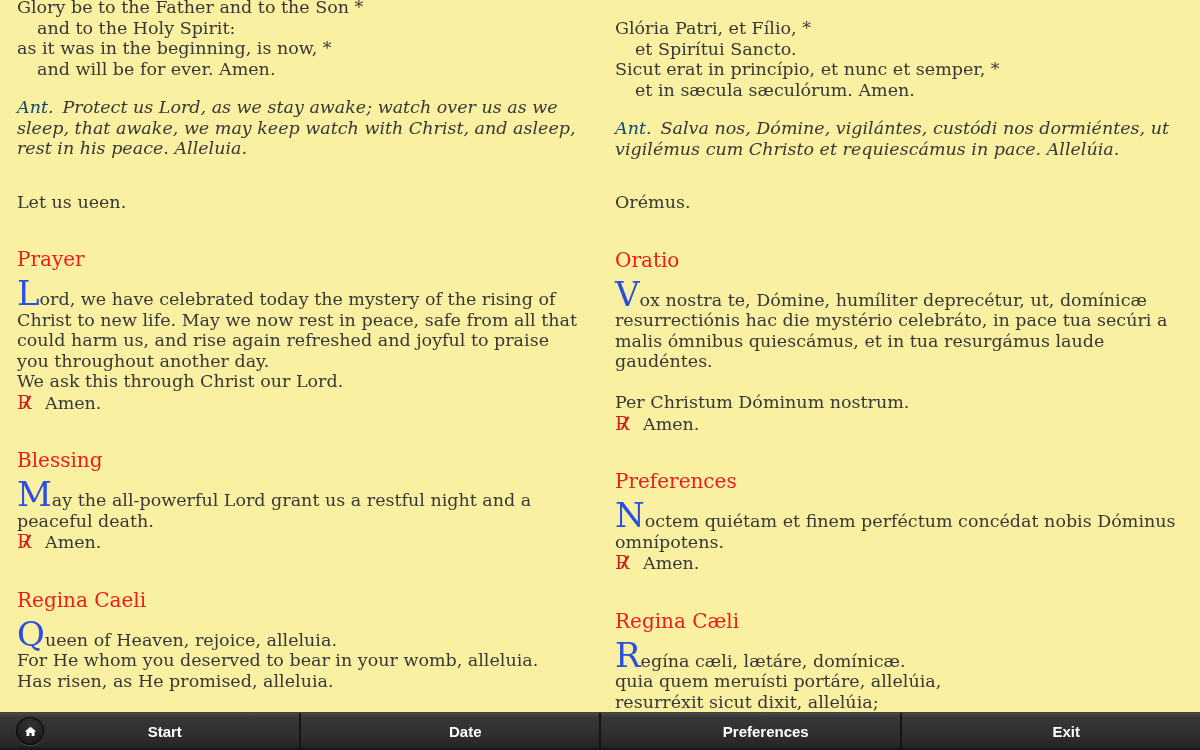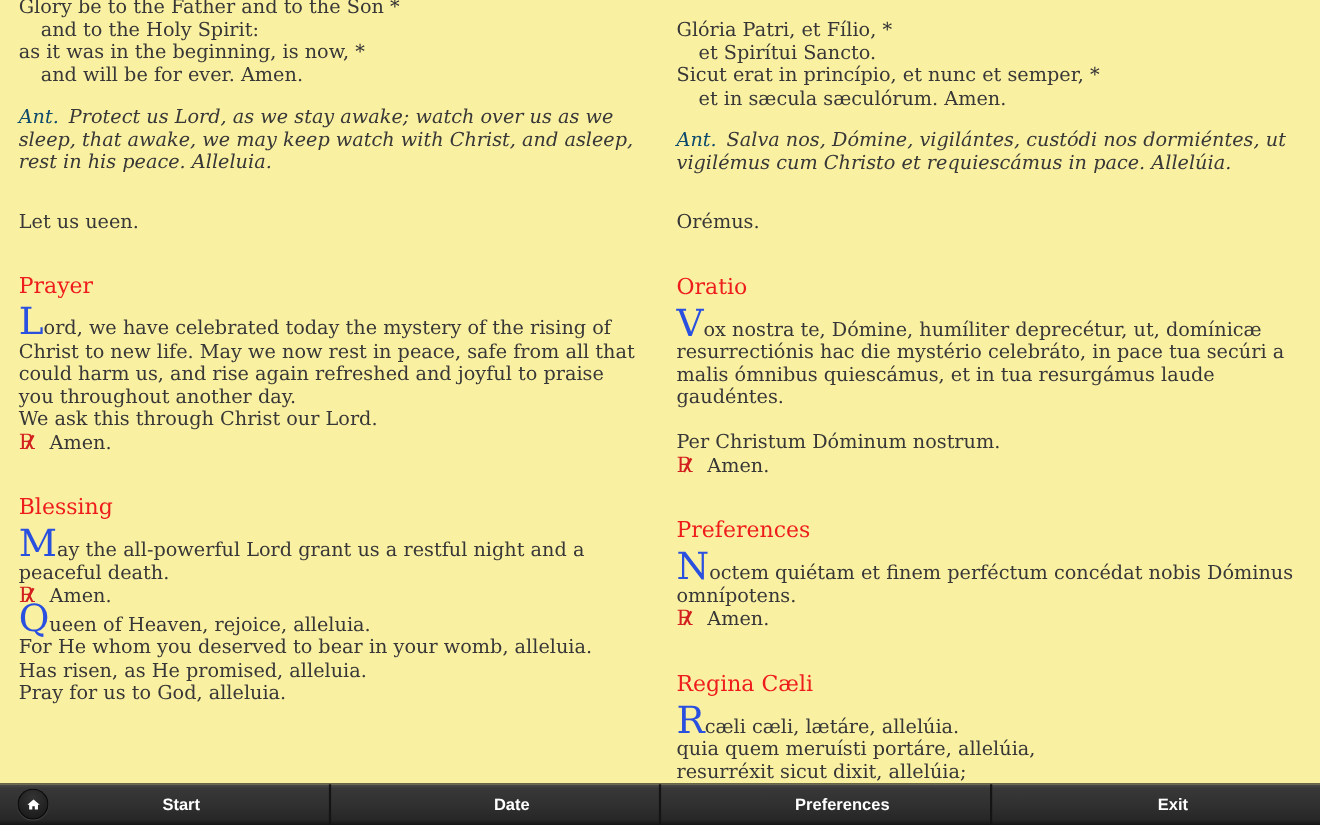--- a/index.html
+++ b/index.html
@@ -84,24 +84,24 @@
 
     <h2 class="heading">Prayer</h2>
     <p class="para"><span class="initial">L</span><span>ord, we have celebrated today the mystery of the rising of Christ to new life. May we now rest in peace, safe from all that could harm us, and rise again refreshed and joyful to praise you throughout another day.</span></p>
     <p class="line">We ask this through Christ our Lord.</p>
     <p class="resp-line"><span class="resp-r"><span>R</span><span class="slash"></span></span><span class="resp-text">Amen.</span></p>
 
     <h2 class="heading">Blessing</h2>
     <p class="para"><span class="initial">M</span><span>ay the all-powerful Lord grant us a restful night and a peaceful death.</span></p>
     <p class="resp-line"><span class="resp-r"><span>R</span><span class="slash"></span></span><span class="resp-text">Amen.</span></p>
 
+    <h2 class="heading">Regina Caeli</h2>
     <p class="para"><span class="initial">Q</span><span>ueen of Heaven, rejoice, alleluia.</span></p>
     <p class="line">For He whom you deserved to bear in your womb, alleluia.</p>
     <p class="line">Has risen, as He promised, alleluia.</p>
-    <p class="line">Pray for us to God, alleluia.</p>
   </section>
 
   <section class="col col-la">
     <div class="doxology doxology-la">
       <p class="line">Glória Patri, et Fílio, *</p>
       <p class="line indent">et Spirítui Sancto.</p>
       <p class="line">Sicut erat in princípio, et nunc et semper, *</p>
       <p class="line indent">et in sæcula sæculórum. Amen.</p>
     </div>
 
@@ -112,21 +112,21 @@
     <h2 class="heading">Oratio</h2>
     <p class="para"><span class="initial">V</span><span>ox nostra te, Dómine, humíliter deprecétur, ut, domínicæ resurrectiónis hac die mystério celebráto, in pace tua secúri a malis ómnibus quiescámus, et in tua resurgámus laude gaudéntes.</span></p>
     <p class="line after-gap">Per Christum Dóminum nostrum.</p>
     <p class="resp-line"><span class="resp-r"><span>R</span><span class="slash"></span></span><span class="resp-text">Amen.</span></p>
 
     <h2 class="heading">Preferences</h2>
     <p class="para"><span class="initial">N</span><span>octem quiétam et finem perféctum concédat nobis Dóminus omnípotens.</span></p>
     <p class="resp-line"><span class="resp-r"><span>R</span><span class="slash"></span></span><span class="resp-text">Amen.</span></p>
 
     <h2 class="heading">Regina Cæli</h2>
-    <p class="para"><span class="initial">R</span><span>cæli cæli, lætáre, allelúia.</span></p>
+    <p class="para"><span class="initial">R</span><span>egína cæli, lætáre, domínicæ.</span></p>
     <p class="line">quia quem meruísti portáre, allelúia,</p>
     <p class="line">resurréxit sicut dixit, allelúia;</p>
     <p class="line">ora pro nobis Deum, allelúia.</p>
   </section>
 
 </main>
 
 <nav class="navbar">
   <div class="nav-btn">
     <span class="home-btn">

